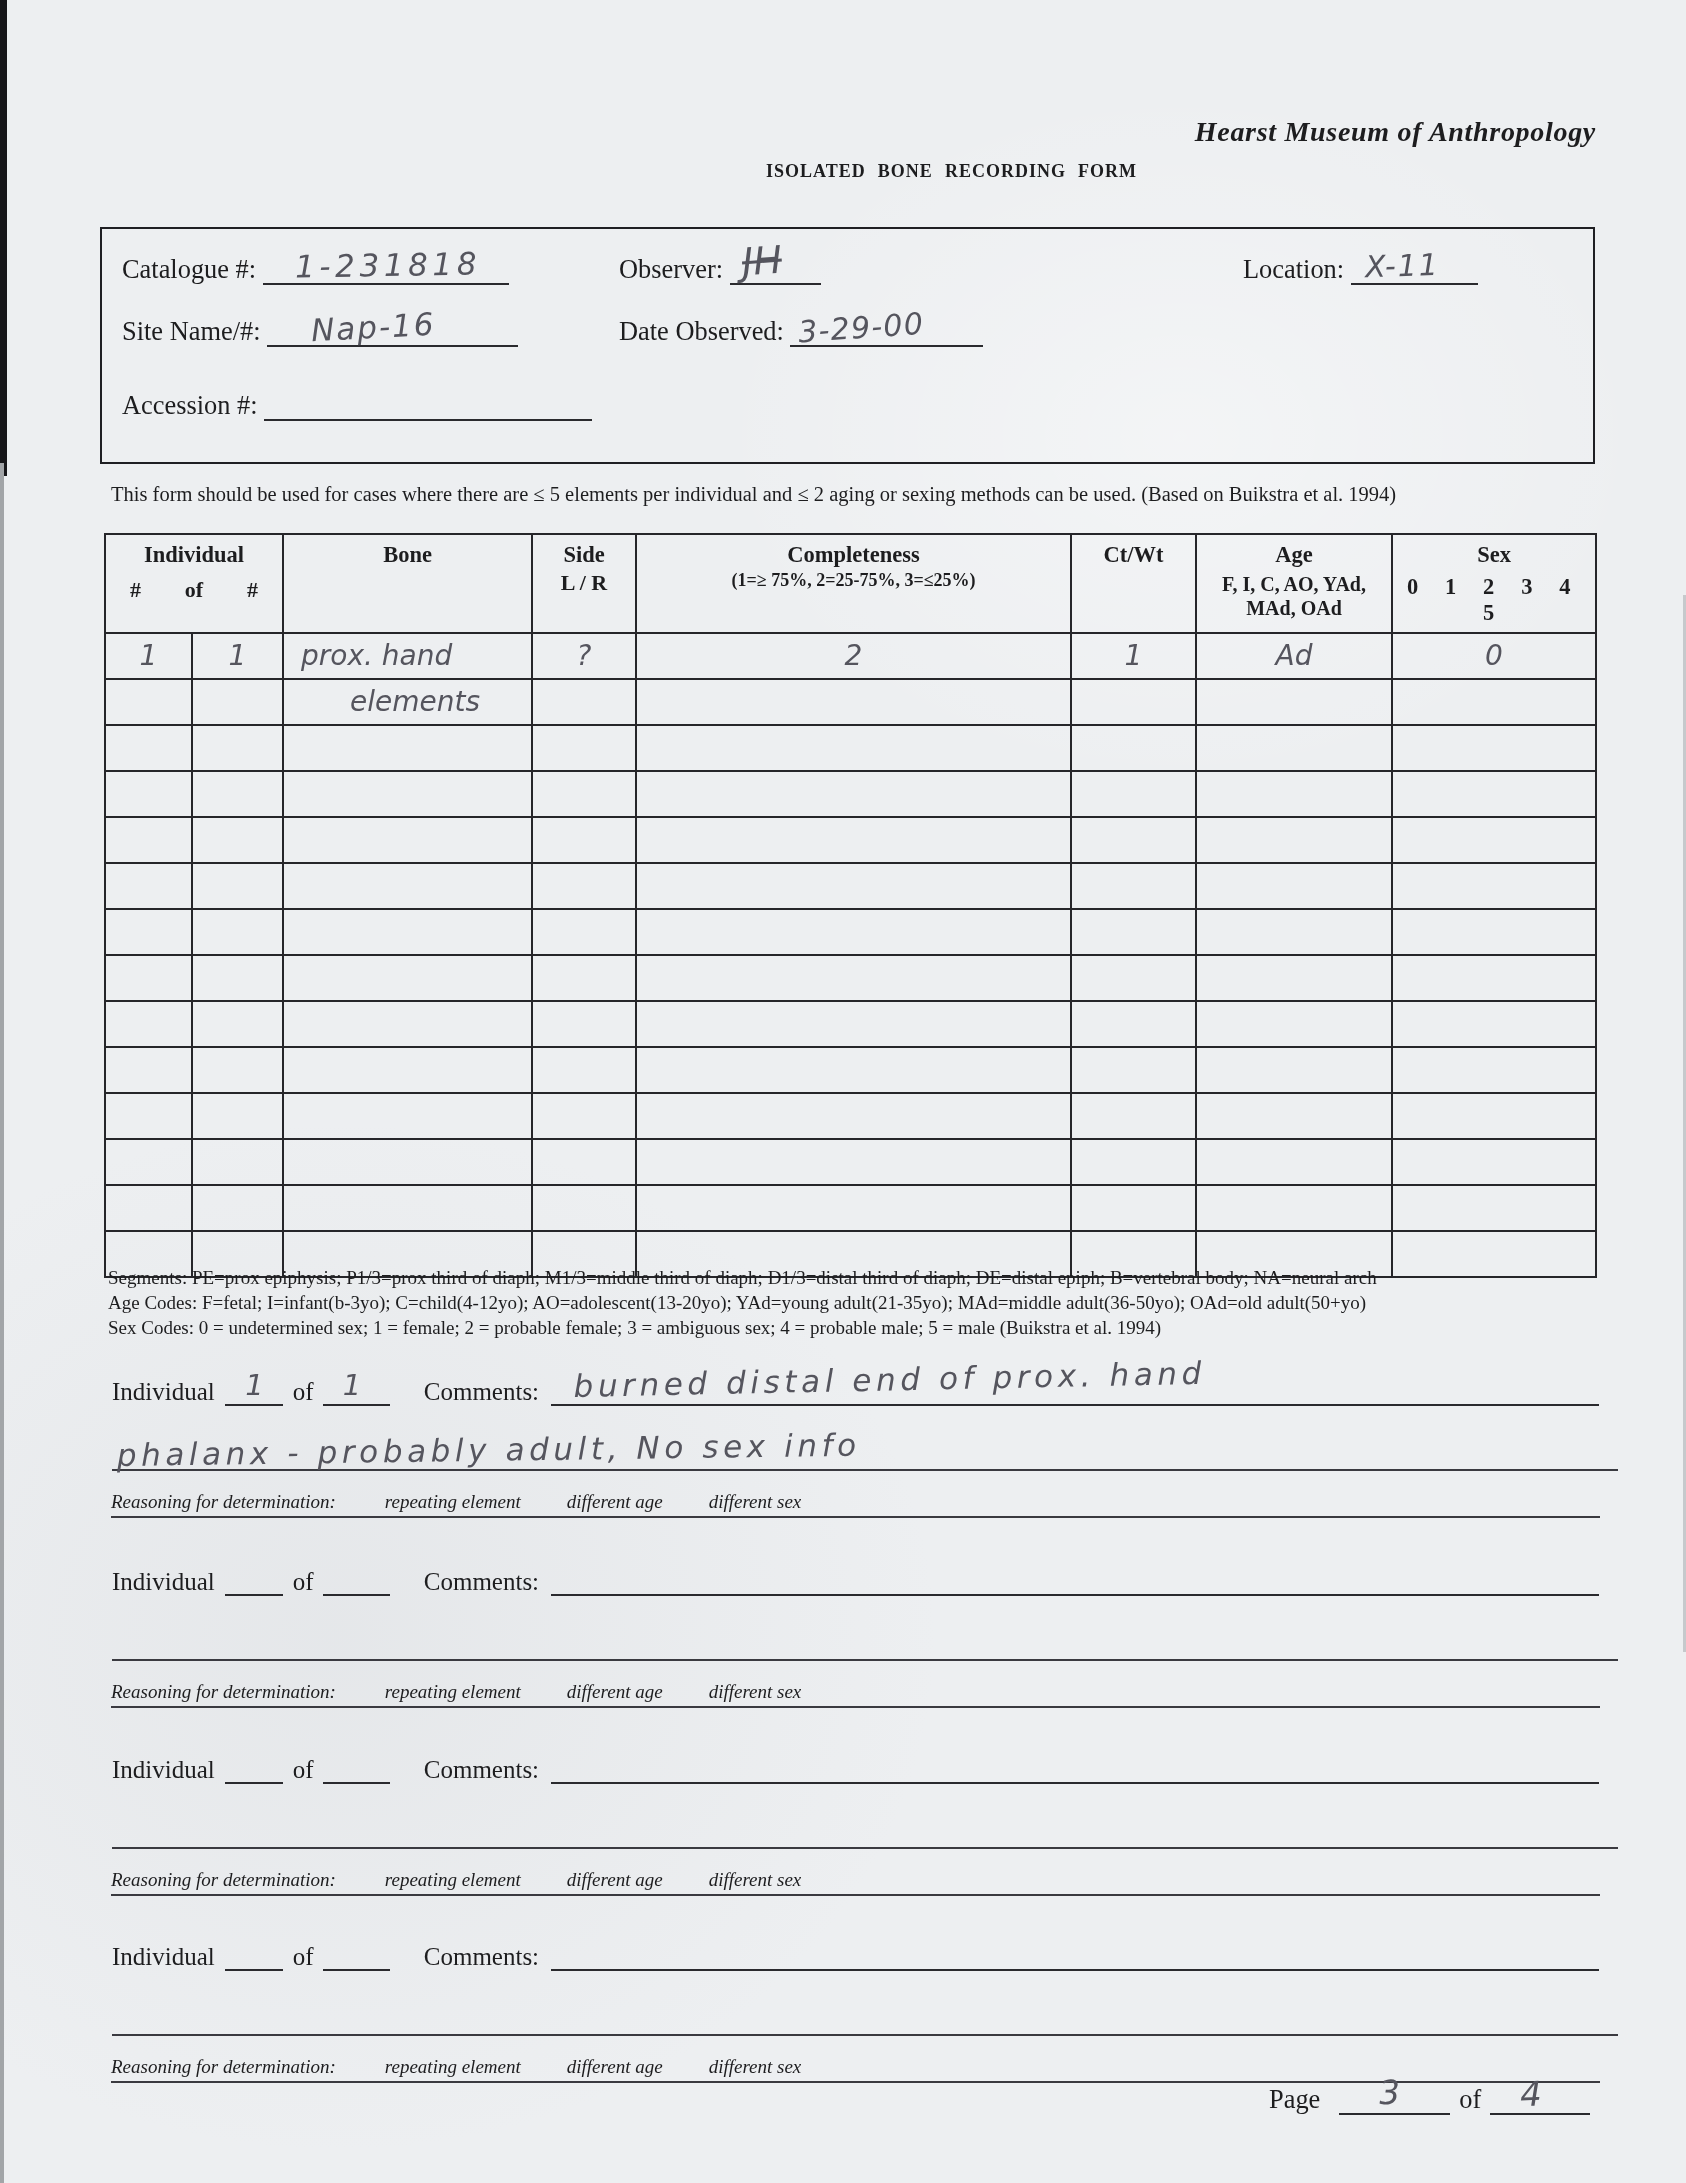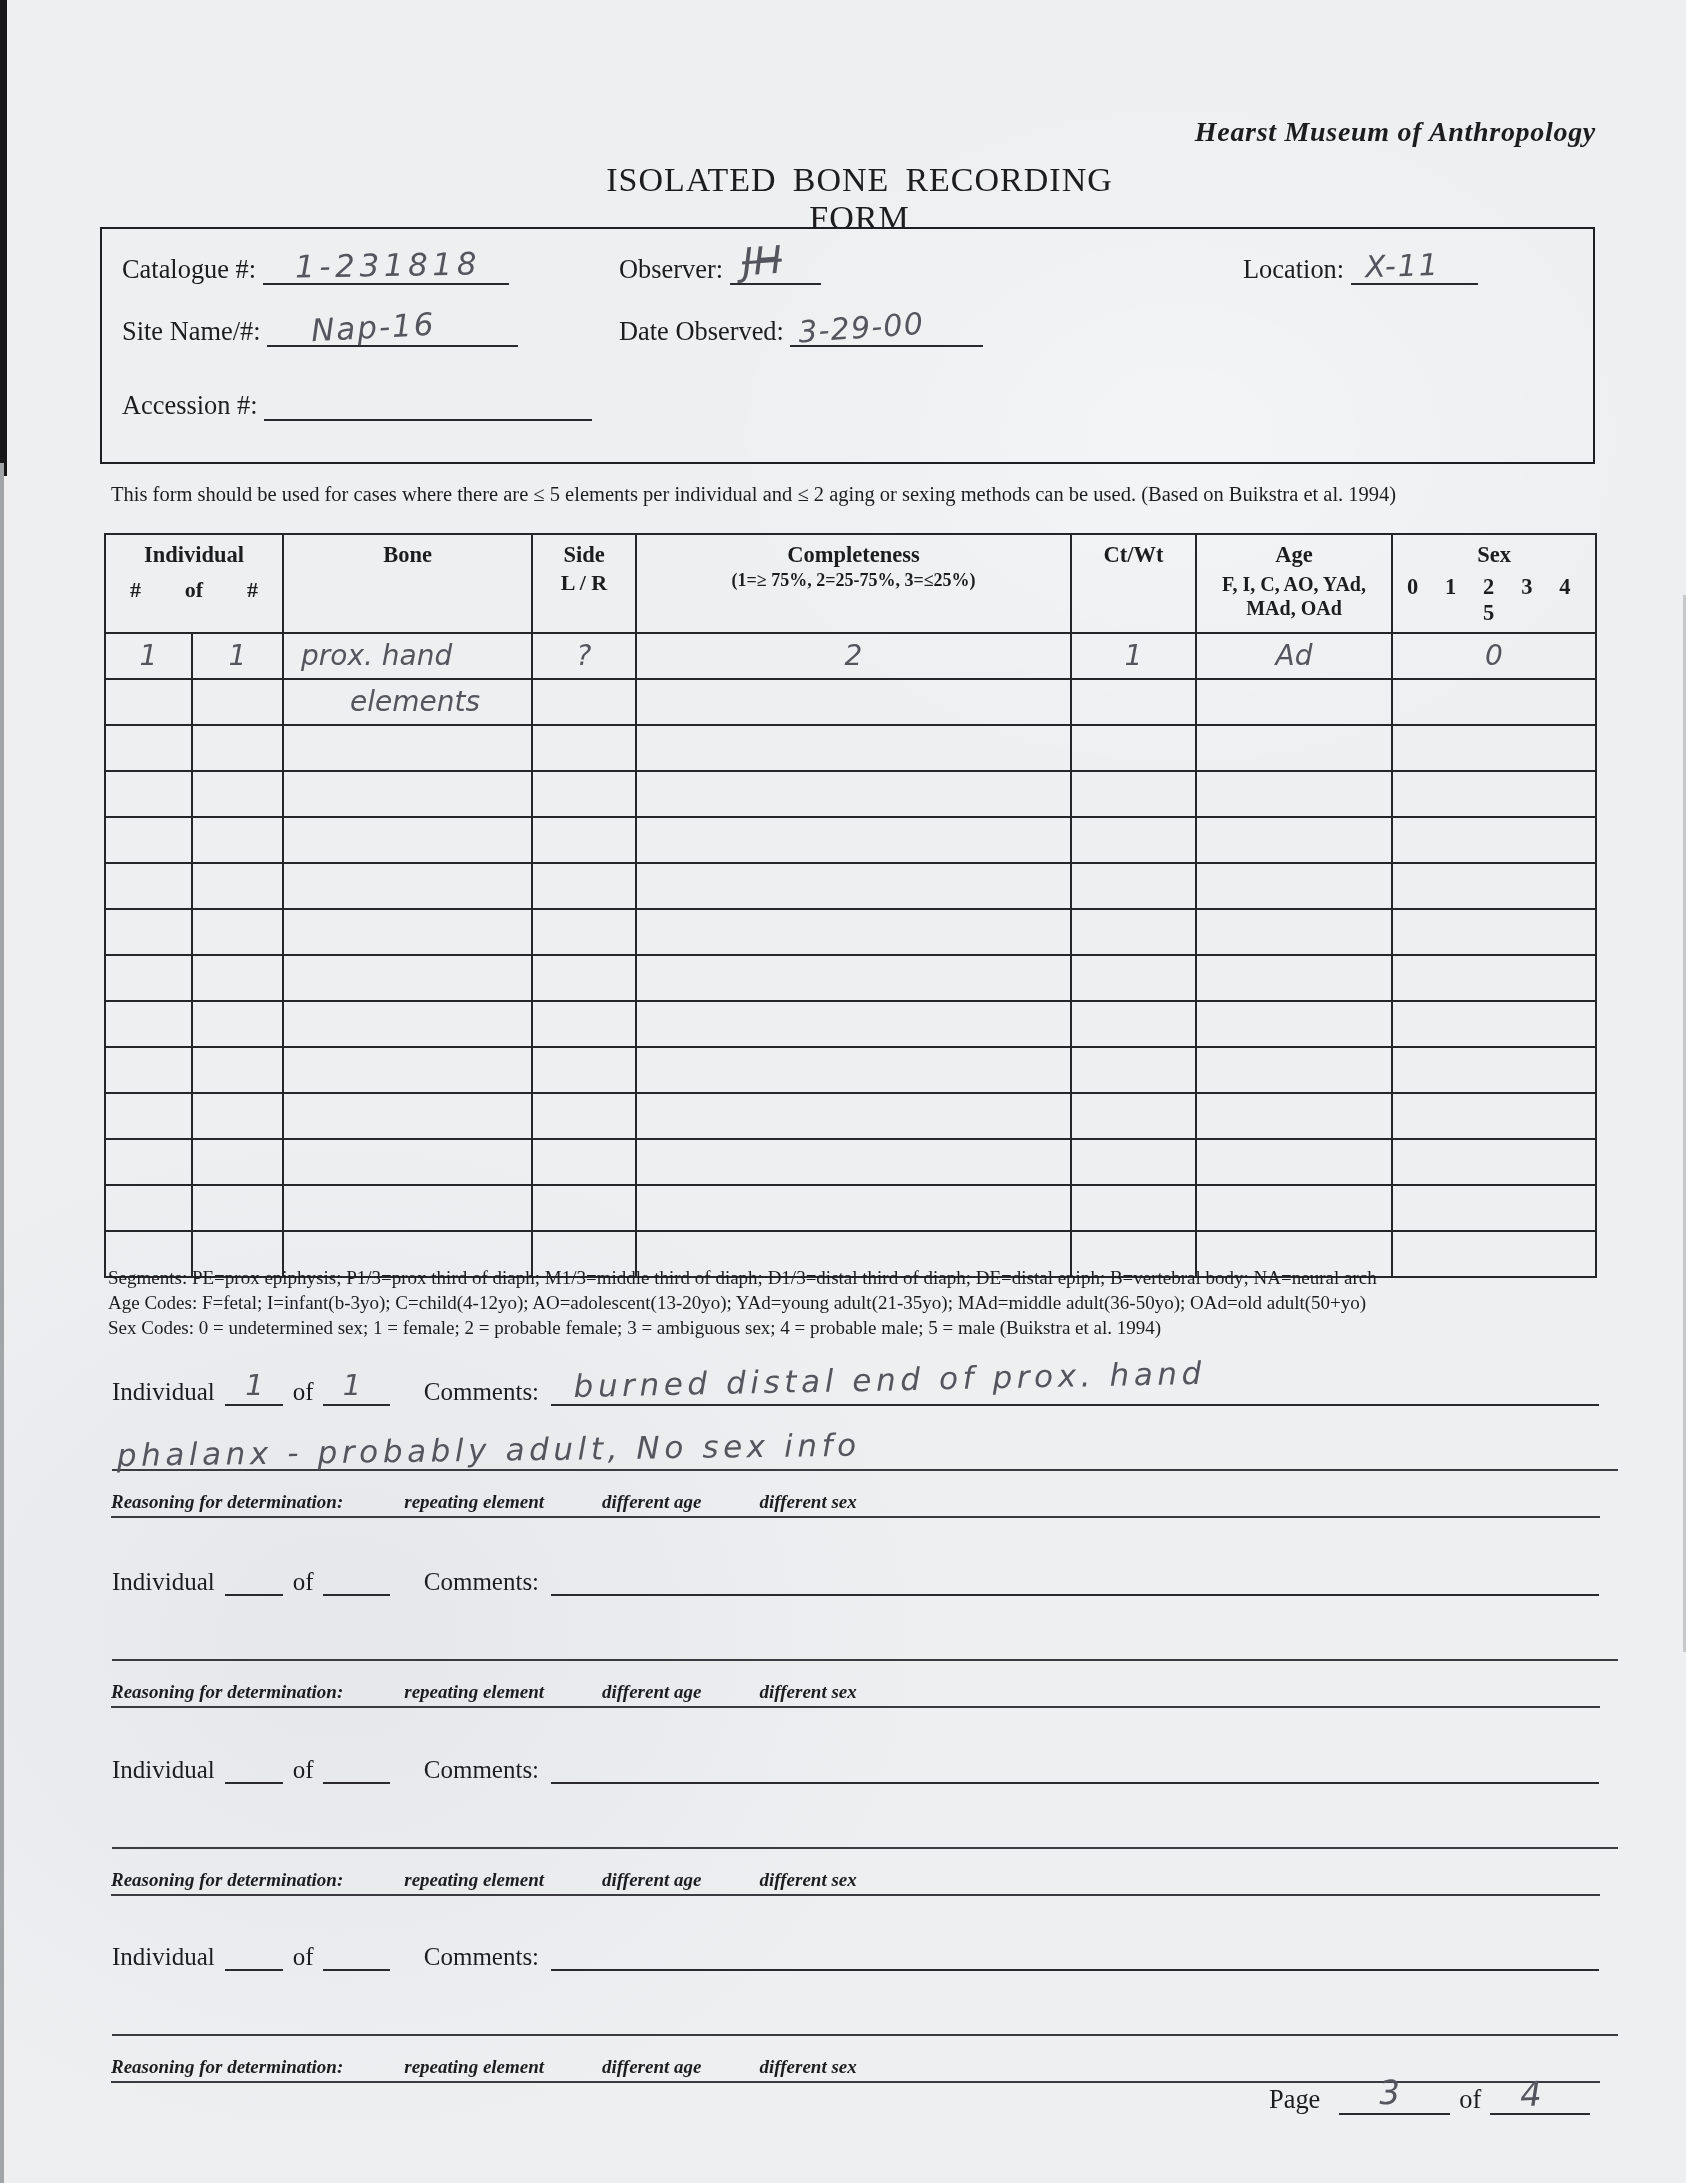--- a/index.html
+++ b/index.html
@@ -11,21 +11,21 @@
       #edeff1;
     font-family:"Liberation Serif","DejaVu Serif",serif;
     color:#1d1d1f;
   }
   
   .edge-left-dark { position:absolute; left:0; top:0; width:7.3px; height:476px; background:#17171a; }
   .edge-left-soft { position:absolute; left:0; top:463px; width:4px; height:1721px; background:#a2a5a8; }
   .edge-right-soft { position:absolute; right:0; top:595px; width:3.3px; height:1057px; background:#c6c9cc; }
 
   .org-name { position:absolute; right:90px; top:116px; font-style:italic; font-weight:600; font-size:28px; letter-spacing:0.7px; }
-  .form-title { position:absolute; left:582px; top:161px; width:555px; text-align:center; font-weight:normal; font-size:34px; letter-spacing:1px; word-spacing:6.6px; }
+  .form-title { position:absolute; left:582px; top:161px; width:555px; text-align:right; font-weight:bold; font-size:18px; letter-spacing:1px; word-spacing:6.6px; }
 
   
   .info-box { position:absolute; left:100px; top:227px; width:1495px; height:237px; border:2.6px solid #1f1f23; box-sizing:border-box; }
   .field { position:absolute; display:flex; align-items:flex-end; font-size:26.4px; white-space:nowrap; }
   .field .lbl { margin-right:6.6px; }
   .u { position:relative; display:inline-block; border-bottom:2.3px solid #2a2a2e; height:34px; }
 
   .hw {
     font-family:"DejaVu Sans",sans-serif; font-style:italic; color:#55555e;
     white-space:nowrap; pointer-events:auto;
@@ -60,21 +60,21 @@
   .ind-row .lbl-ind { margin-right:10.6px; }
   .ind-row .u-num { width:58px; }
   .ind-row .u-num .hw, .ind-row .u-of .hw { left:20px; bottom:1.3px; font-size:29px; }
   .ind-row .lbl-of { margin:0 9.3px; }
   .ind-row .u-of { width:67px; }
   .ind-row .lbl-com { margin-left:34px; margin-right:12px; }
   .ind-row .u-comment { flex:1; }
   .hw-comment1 { left:22.5px; bottom:-2.6px; font-size:31px; letter-spacing:4.6px; transform:rotate(-1.2deg); transform-origin:left bottom; }
   .full-line { position:absolute; left:112px; right:68px; top:73px; height:37px; border-bottom:2.3px solid #3a3a40; }
   .hw-comment2 { position:absolute; left:5.3px; bottom:-4px; font-size:31px; letter-spacing:4.6px; transform:rotate(-0.8deg); transform-origin:left bottom; }
-  .reason-row { position:absolute; left:111px; right:86px; top:132px; display:flex; align-items:flex-end; padding-bottom:3.3px; border-bottom:2px solid #3a3a40; font-size:19px; font-style:italic; font-weight:bold; white-space:nowrap;gap:12px; }
+  .reason-row { position:absolute; left:111px; right:86px; top:132px; display:flex; align-items:flex-end; padding-bottom:3.3px; border-bottom:2px solid #3a3a40; font-size:19px; font-style:italic; font-weight:normal; white-space:nowrap; }
   .reason-row .r-lbl { margin-right:49px; }
   .reason-row .r-item { margin-right:46px; }
 
   .page-footer { position:absolute; left:1269px; top:2079px; display:flex; align-items:flex-end; font-size:26.4px; }
   .page-footer .lbl { margin:0 9.3px; }
   .page-footer .u { width:111px; }
   .page-footer .u .hw { left:40px; bottom:1.3px; font-size:33px; transform:rotate(-2deg); }
   .page-footer .u2 { width:100px; }
   .page-footer .u2 .hw { left:30px; bottom:-1.3px; font-size:34px; }
 </style>

